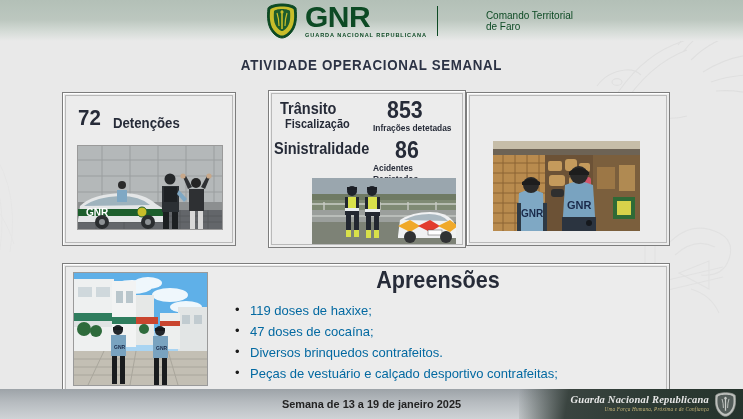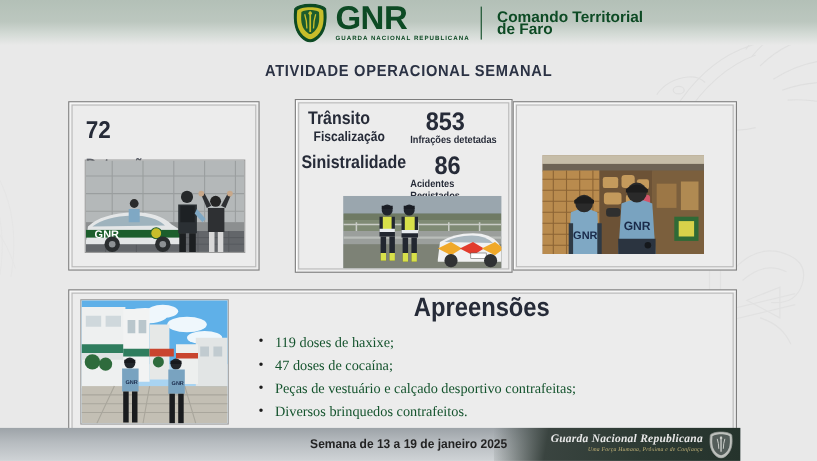--- a/index.html
+++ b/index.html
@@ -35,21 +35,21 @@
     letter-spacing:-0.5px;color:#0d4a24;
   }
   .gnr-sub{
     font-size:5.6px;font-weight:bold;letter-spacing:.9px;
     color:#0d4a24;line-height:8px;margin-top:1px;
   }
   .logo-divider{
     width:1px;height:30px;background:#0d4a24;margin:0 8px 0 4px;flex:none;
   }
   .ct-text{
-    font-size:14px;font-weight:bold;color:#0d4a24;line-height:11px;
+    font-size:10px;font-weight:normal;color:#0d4a24;line-height:11px;margin-left:34px;
   }
 
   
   .slide-title{
     position:absolute;left:0;top:57px;width:743px;text-align:center;
     font-family:"Liberation Sans", sans-serif;
     font-weight:bold;font-size:14.5px;letter-spacing:.7px;
     color:#2b3244;
     transform:scaleX(.92);
   }
@@ -74,21 +74,21 @@
     display:inline-block;
   }
   .stat-lbl{
     font-family:"Liberation Sans", sans-serif;
     font-weight:bold;color:#262b38;
     transform:scaleX(.88);transform-origin:left center;
     display:inline-block;
   }
 
   
-  .c1-row{position:absolute;left:15px;top:12px;display:flex;align-items:flex-start;gap:11px;flex-direction:column;}
+  .c1-row{position:absolute;left:15px;top:12px;display:flex;align-items:flex-end;gap:11px;}
   .c1-num{font-size:22px;}
   .c1-lbl{font-size:15px;}
   .c1-photo{position:absolute;left:14px;top:52px;width:144px;height:83px;border:1px solid #9a9a9a;overflow:hidden;}
 
   
   .c2-l1{position:absolute;left:11px;top:8px;font-size:16.5px;}
   .c2-l2{position:absolute;left:16px;top:26px;font-size:12.5px;}
   .c2-n1{position:absolute;left:118px;top:6px;font-size:23px;}
   .c2-s1{position:absolute;left:104px;top:31px;font-size:9.5px;}
   .c2-l3{position:absolute;left:5px;top:48px;font-size:16.5px;}
@@ -106,31 +106,31 @@
   .c4-photo{position:absolute;left:10px;top:8px;width:133px;height:112px;border:1px solid #9a9a9a;overflow:hidden;}
   .c4-title{
     position:absolute;left:155px;top:2px;width:440px;text-align:center;
     font-family:"Liberation Sans", sans-serif;font-weight:bold;
     font-size:24px;color:#262b38;transform:scaleX(.9);
   }
   .c4-list{
     position:absolute;left:170px;top:36px;margin:0;padding:0;list-style:none;
   }
   .c4-list li{
-    font-family:Liberation Serif, serif;
-    font-size:13px;color:#14532d;line-height:21px;
+    font-family:Liberation Sans, sans-serif;
+    font-size:13px;color:#0369a1;line-height:21px;
     padding-left:17px;position:relative;white-space:nowrap;
   }
   .c4-list li:before{
     content:"\2022";position:absolute;left:2px;top:-1px;font-size:13px;color:#1b1b1b;
   }
 
   
   .footer{
-    position:absolute;left:0;bottom:0;width:673px;height:30px;
+    position:absolute;left:0;bottom:0;width:743px;height:30px;
     background:linear-gradient(180deg,#9da3a8 0%,#b7bcc0 45%,#cfd3d6 100%);
   }
   .footer-green{
     position:absolute;right:0;top:0;width:224px;height:30px;
     background:linear-gradient(100deg,rgba(60,66,64,0) 0%,#3a4440 22%,#2c3a33 60%,#25332c 100%);
   }
   .footer-week{
     position:absolute;left:0;top:0;width:743px;height:30px;
     display:flex;align-items:center;justify-content:center;
     font-family:"Liberation Sans", sans-serif;
@@ -442,22 +442,22 @@
         <text x="82" y="77" font-family="Liberation Sans, sans-serif" font-size="5" font-weight="bold" fill="#1a2a4a">GNR</text>
         <path d="M80 85 h5 v27 h-5 z M88 85 h5 v27 h-5 z" fill="#1a1c1f"></path>
       </svg>
     </div>
 
     <div class="c4-title">Apreensões</div>
 
     <ul class="c4-list">
       <li>119 doses de haxixe;</li>
       <li>47 doses de cocaína;</li>
+      <li>Diversos brinquedos contrafeitos.</li>
       <li>Peças de vestuário e calçado desportivo contrafeitas;</li>
-      <li>Diversos brinquedos contrafeitos.</li>
     </ul>
   </div>
 
   <div class="footer">
     <div class="footer-green"></div>
     <div class="footer-week">Semana de 13 a 19 de janeiro 2025</div>
     <div class="footer-brand">
       <div class="fb-1">Guarda Nacional Republicana</div>
       <div class="fb-2">Uma Força Humana, Próxima e de Confiança</div>
     </div>

